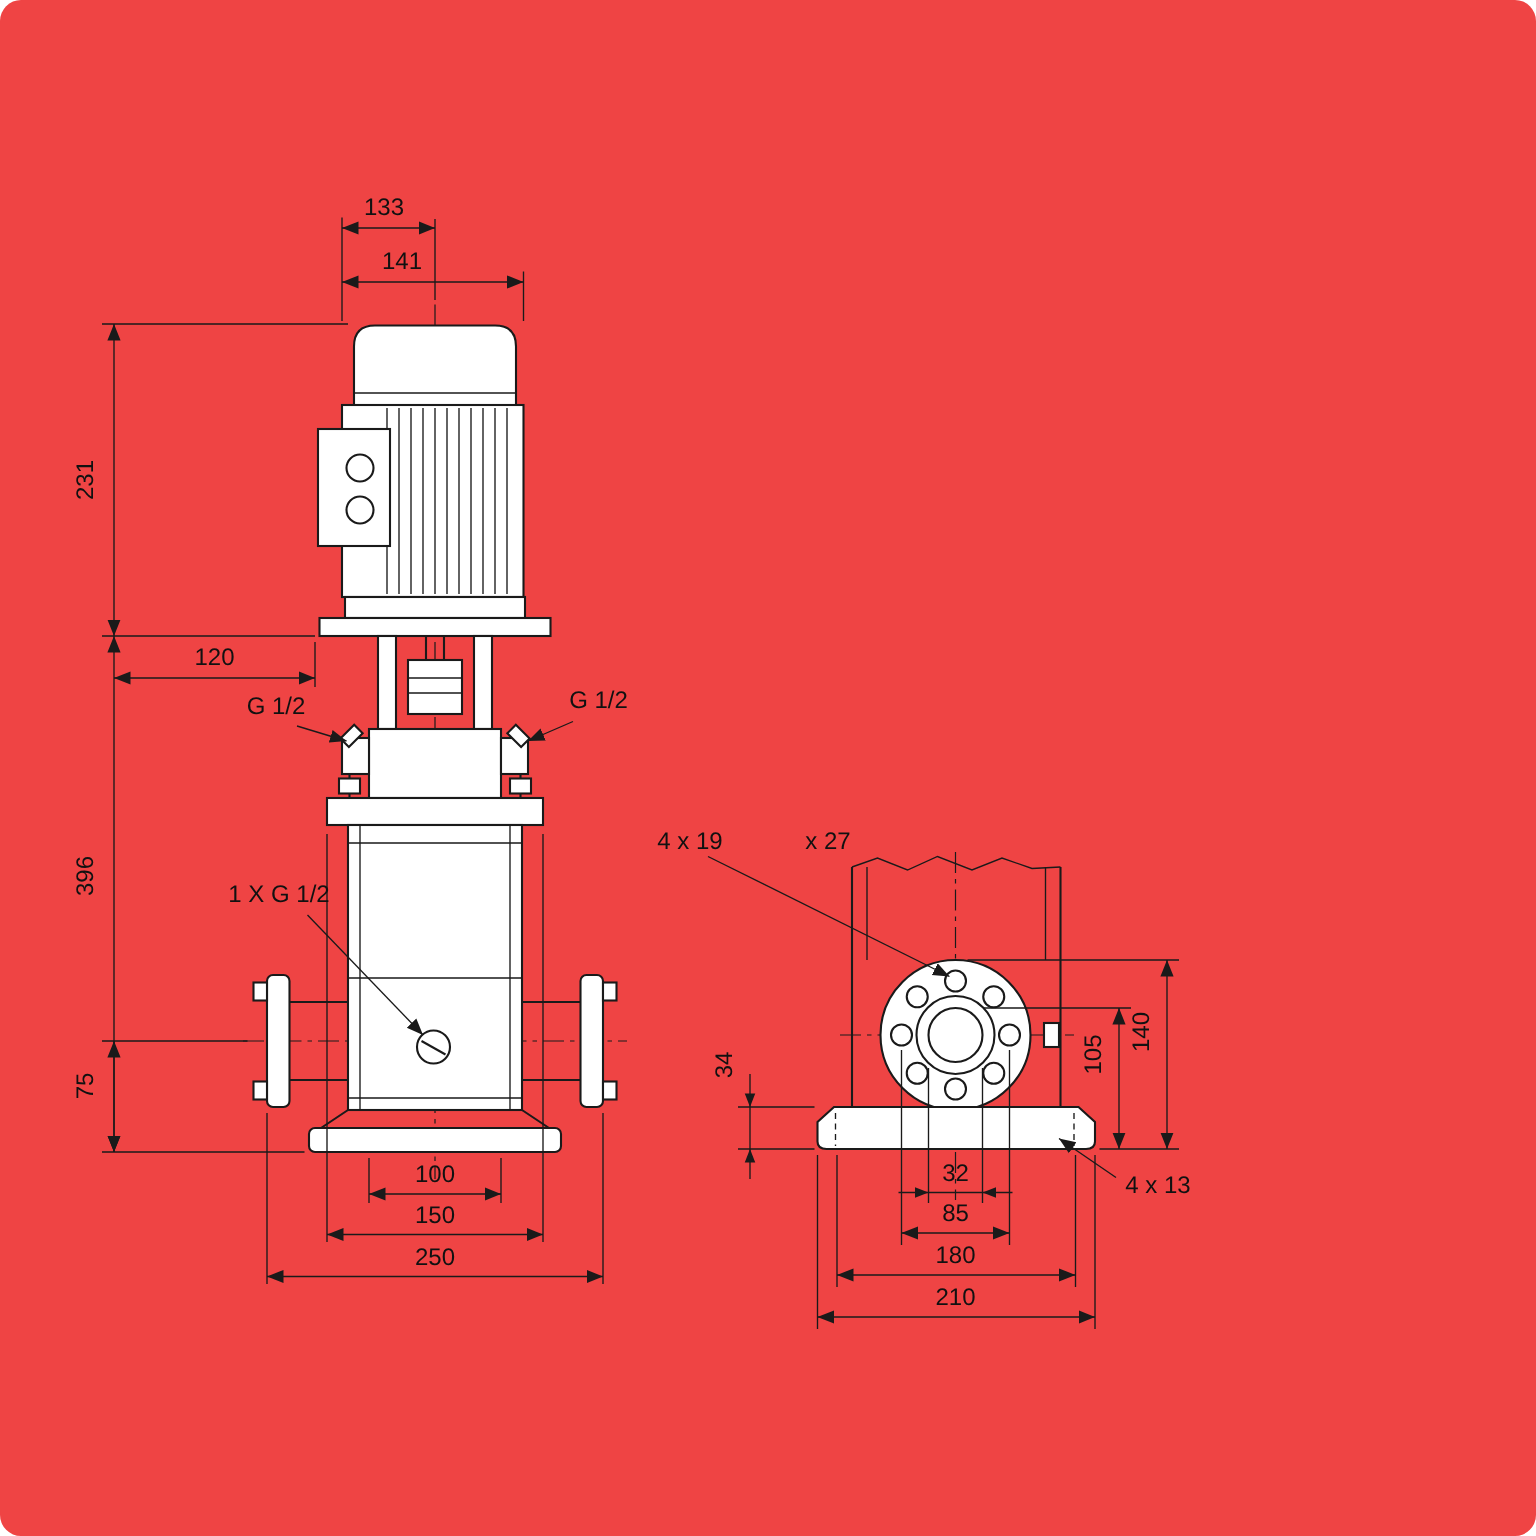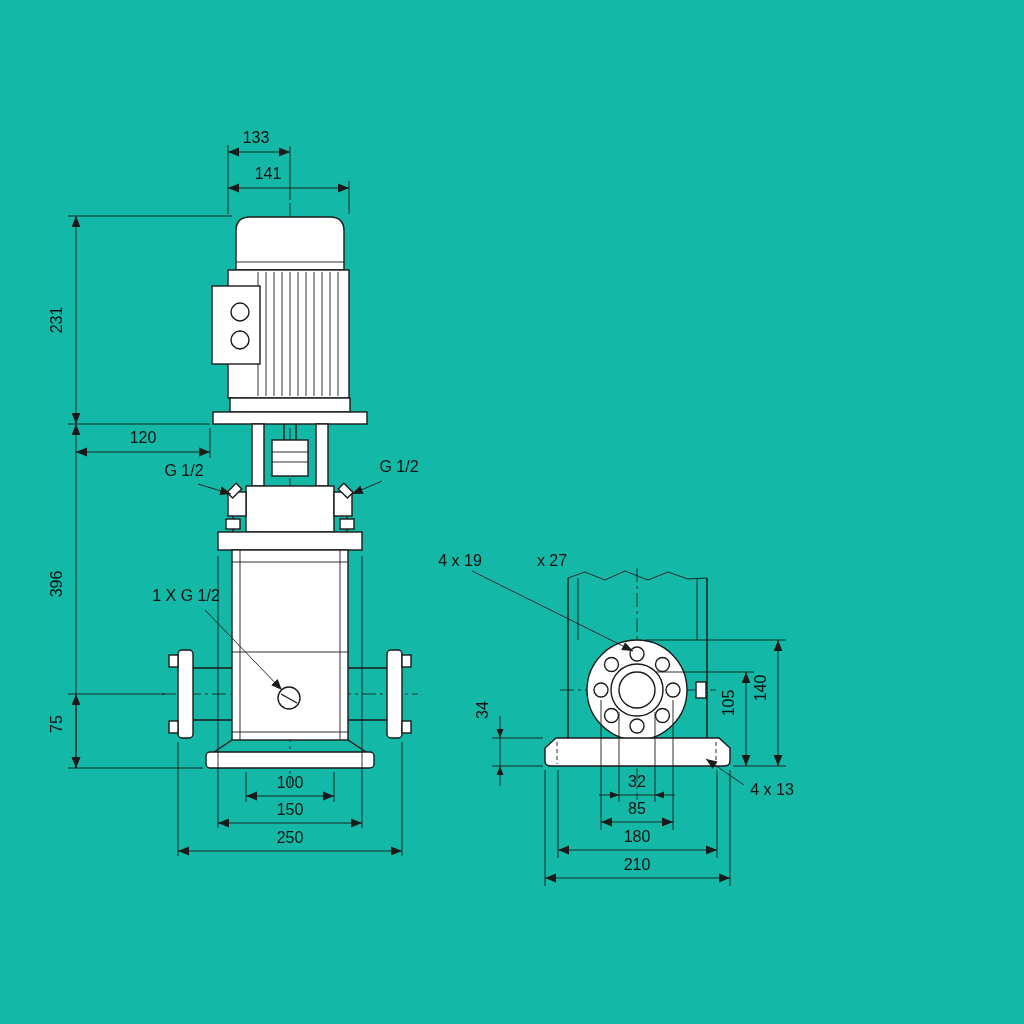--- a/index.html
+++ b/index.html
@@ -1,18 +1,19 @@
 <!DOCTYPE html>
 <html><head>
 <meta charset="utf-8">
 <style>
   html,body { margin:0; padding:0; background:#fff; }
   #canvas {
-    position:relative; width:1024px; height:1024px; background:#14b8a6;
+    position:relative; width:1024px; height:1024px; background:#ef4444;
     font-family:"Liberation Sans", sans-serif;
+    border-radius:14px;
   }
   svg text {
     font-family:"Liberation Sans", sans-serif;
     font-size:16px; fill:#111111;
   }
   .ln     { fill:none; stroke:#1a1a1a; stroke-width:1.4; }
   .lnfill { fill:#ffffff; stroke:#1a1a1a; stroke-width:1.4; }
   .lnthin { fill:none; stroke:#1a1a1a; stroke-width:0.9; }
   .cl     { fill:none; stroke:#1a1a1a; stroke-width:0.8; stroke-dasharray:14 4 3 4; }
   .ext    { fill:none; stroke:#1a1a1a; stroke-width:0.9; }

